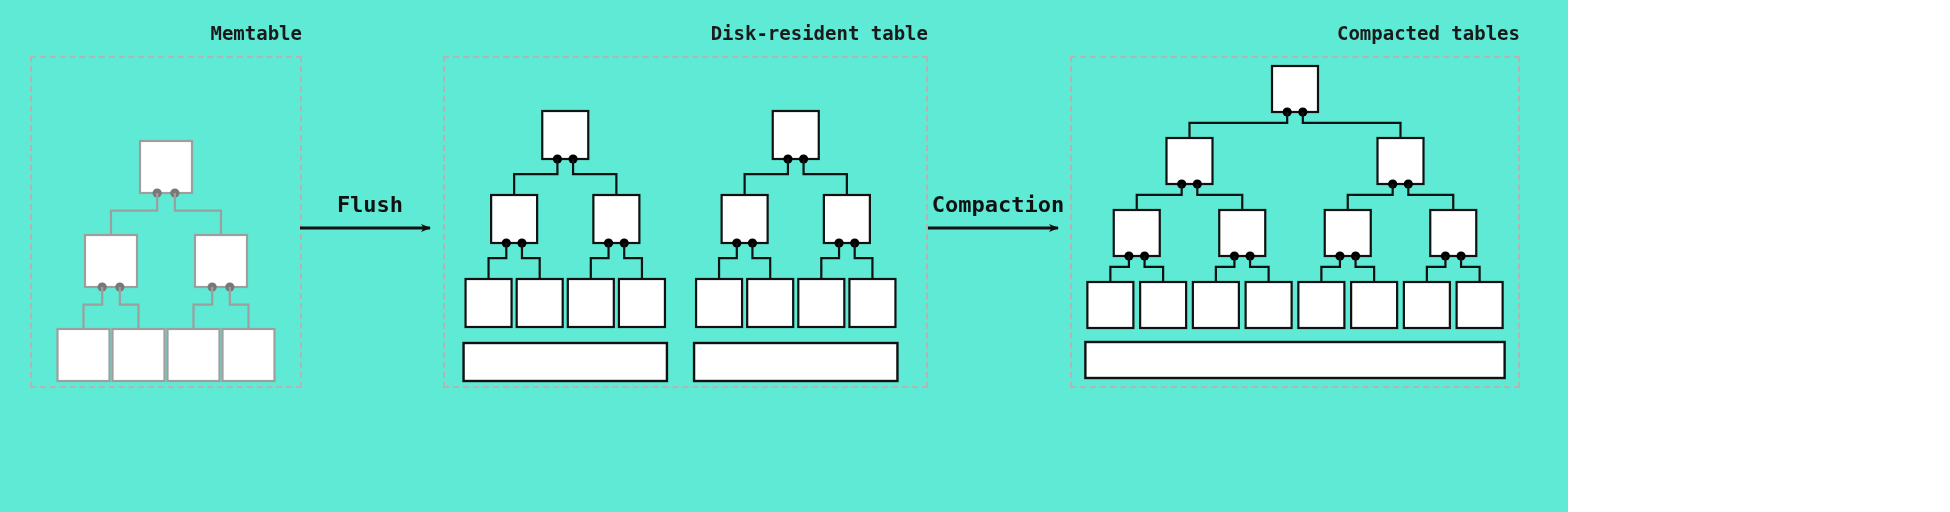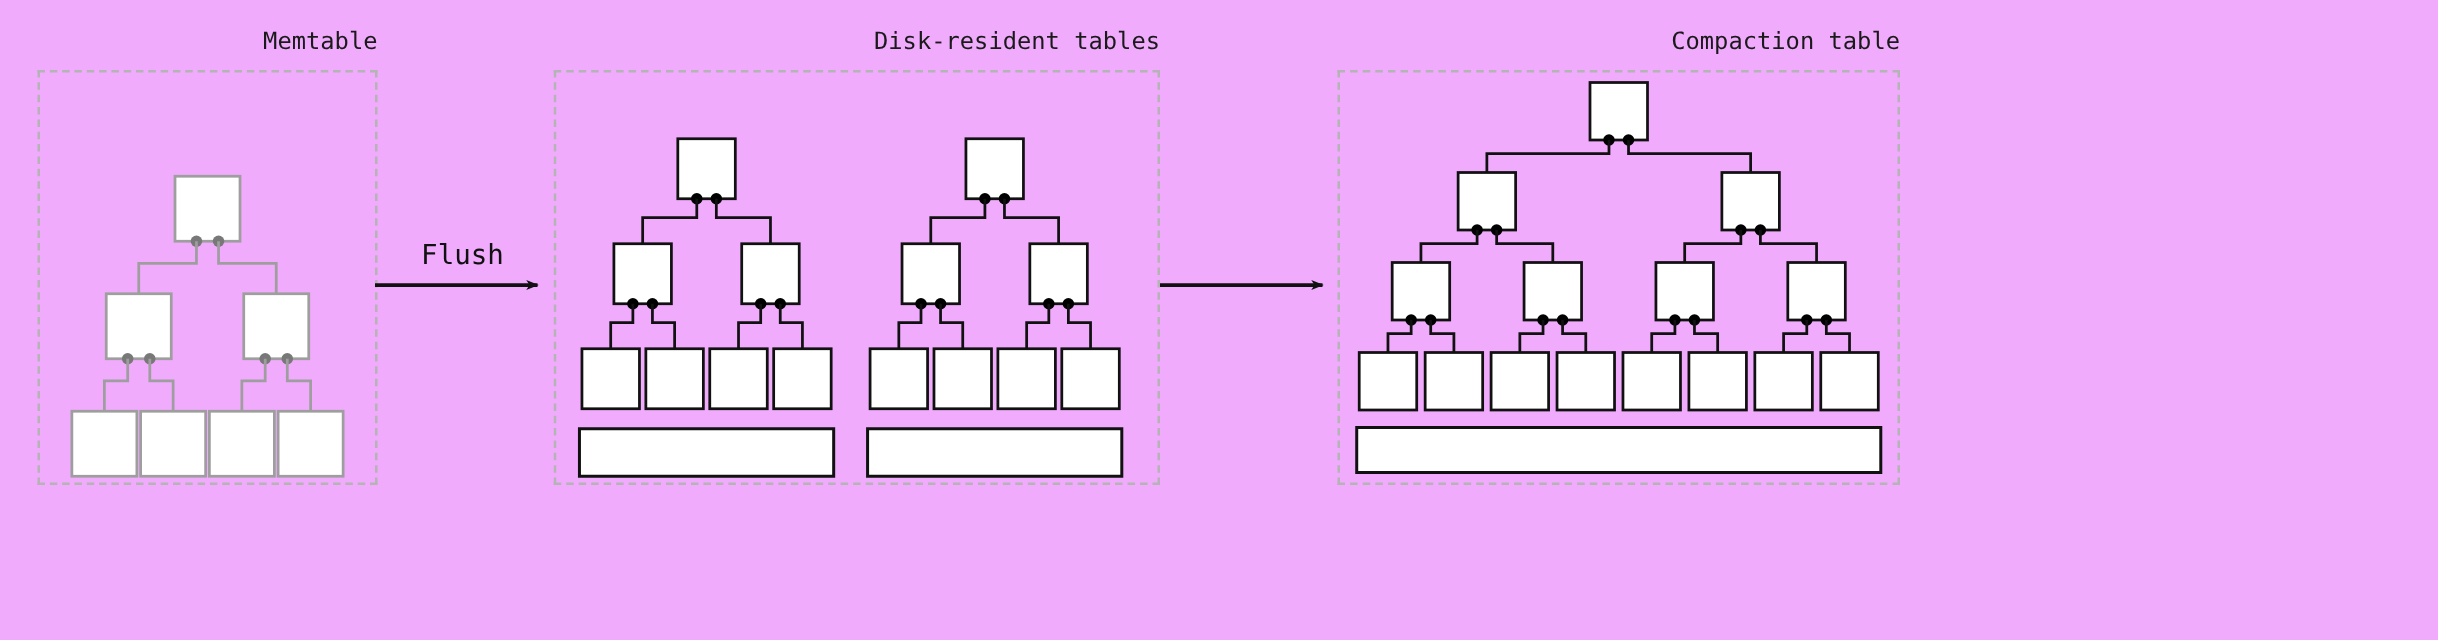--- a/index.html
+++ b/index.html
@@ -5,24 +5,25 @@
   html, body {
     margin: 0;
     padding: 0;
     background: #ffffff;
   }
   body {
     font-family: "DejaVu Sans Mono", "Liberation Mono", monospace;
   }
   #stage {
     position: relative;
-    width: 1950px;
+    width: 1568px;
     height: 512px;
-    background: #f0abfc;
+    background: #5eead4;
     overflow: hidden;
+    font-weight: bold;
   }
   .panel {
     position: absolute;
     border: 2px dashed #b4b4b4;
     box-sizing: border-box;
     background: transparent;
   }
   .panel-title {
     position: absolute;
     font-family: "DejaVu Sans Mono", "Liberation Mono", monospace;
@@ -53,24 +54,25 @@
 </head>
 <body>
 
 <div id="stage">
 
   <div class="panel" id="panel-0" style="left: 30px; top: 56px; width: 272px; height: 332px; border-color: rgb(180, 180, 180);"></div>
   <div class="panel" id="panel-1" style="left: 443px; top: 56px; width: 485px; height: 332px; border-color: rgb(180, 180, 180);"></div>
   <div class="panel" id="panel-2" style="left: 1070px; top: 56px; width: 450px; height: 332px; border-color: rgb(180, 180, 180);"></div>
 
   <div class="panel-title" id="title-0" style="top: 22px; left: 30px; width: 272px; color: rgb(26, 26, 26);">Memtable</div>
-  <div class="panel-title" id="title-1" style="top: 22px; left: 443px; width: 485px; color: rgb(26, 26, 26);">Disk-resident tables</div>
-  <div class="panel-title" id="title-2" style="top: 22px; left: 1070px; width: 450px; color: rgb(26, 26, 26);">Compaction table</div>
+  <div class="panel-title" id="title-1" style="top: 22px; left: 443px; width: 485px; color: rgb(26, 26, 26);">Disk-resident table</div>
+  <div class="panel-title" id="title-2" style="top: 22px; left: 1070px; width: 450px; color: rgb(26, 26, 26);">Compacted tables</div>
 
   <div class="arrow-label" id="arrowlbl-0" style="left: 250px; width: 240px; top: 192px; color: rgb(17, 17, 17);">Flush</div>
+  <div class="arrow-label" id="arrowlbl-1" style="left: 878px; width: 240px; top: 192px; color: rgb(17, 17, 17);">Compaction</div>
 
   <svg class="layer" viewBox="0 0 1950 512">
     <defs>
       <marker id="arrowhead" markerWidth="10" markerHeight="8" refX="9" refY="4" orient="auto" markerUnits="userSpaceOnUse">
         <path d="M0,0 L10,4 L0,8 L2.6,4 Z" fill="#111111"></path>
       </marker>
     </defs>
     <g id="trees-group">
         <g>
           <rect x="140" y="141" width="52" height="52" fill="#ffffff" stroke="#9e9e9e" stroke-width="2.2"></rect>

